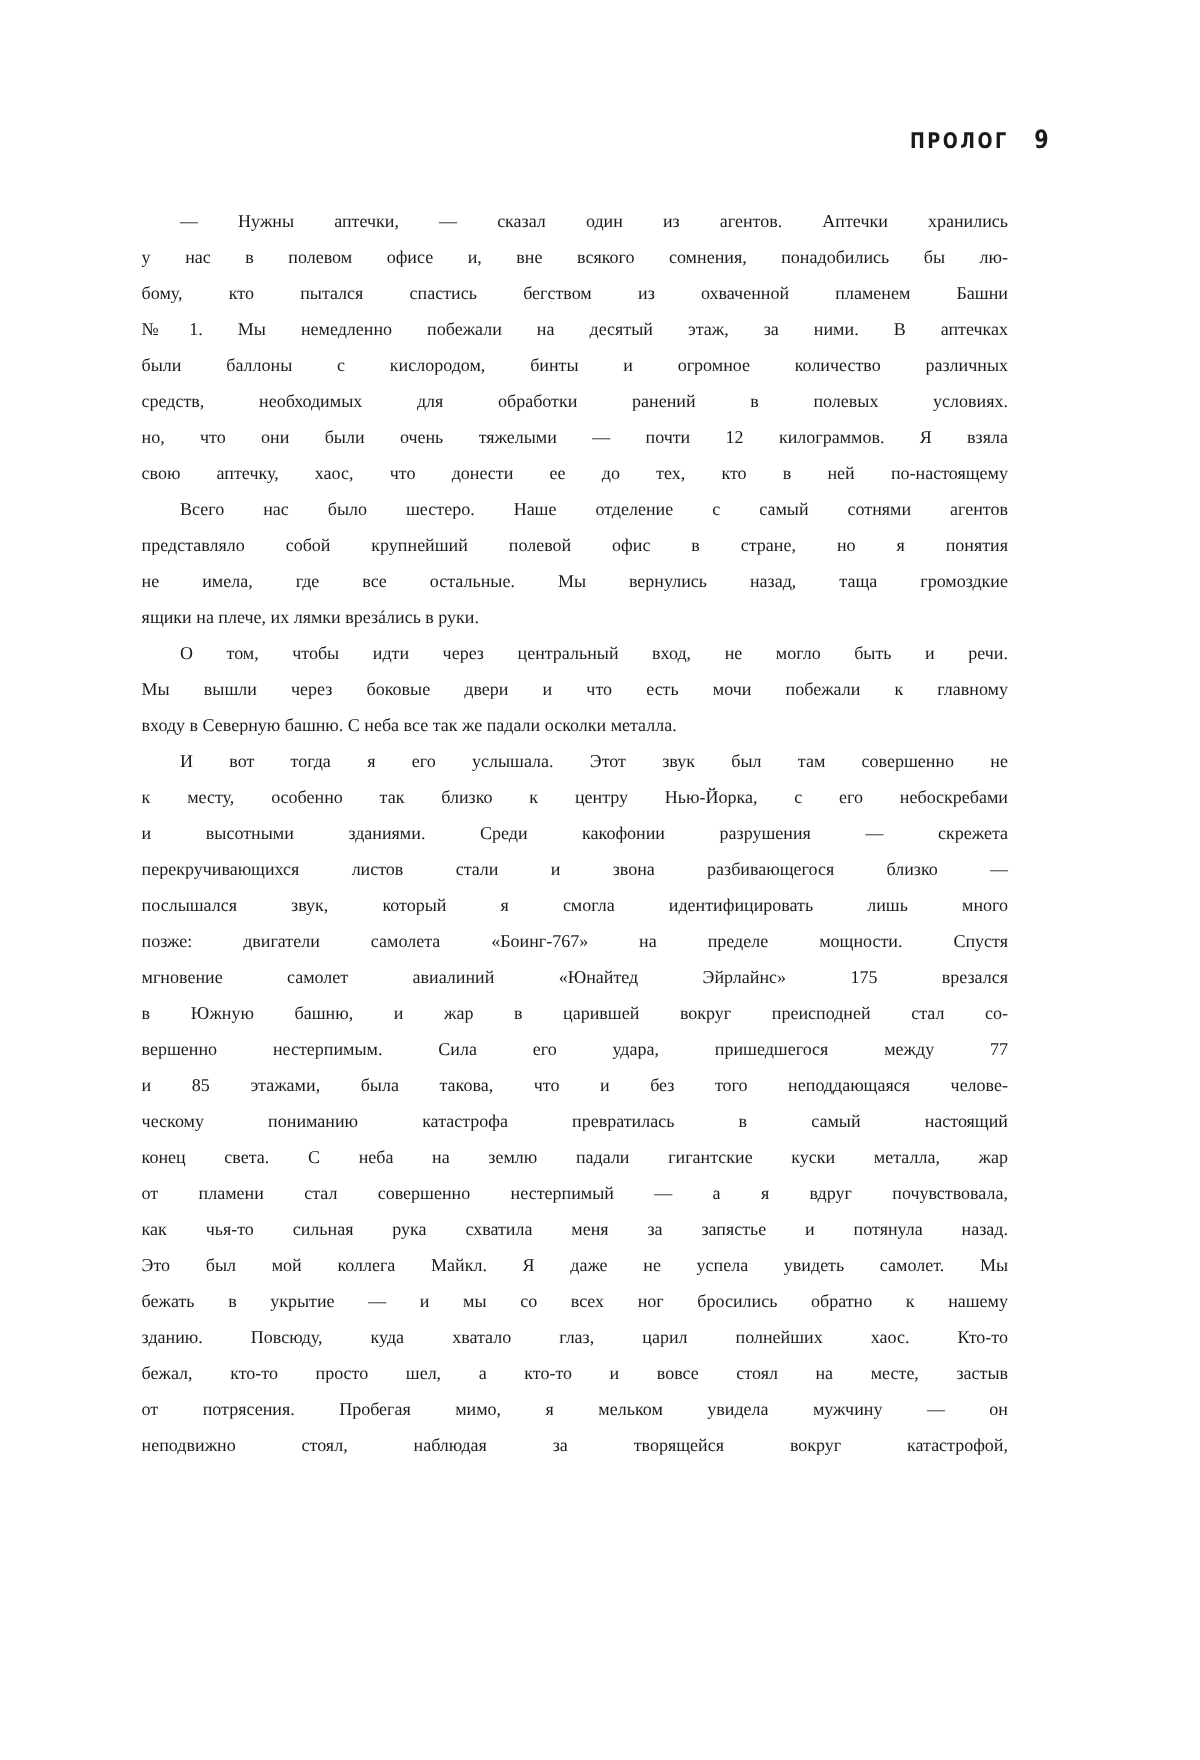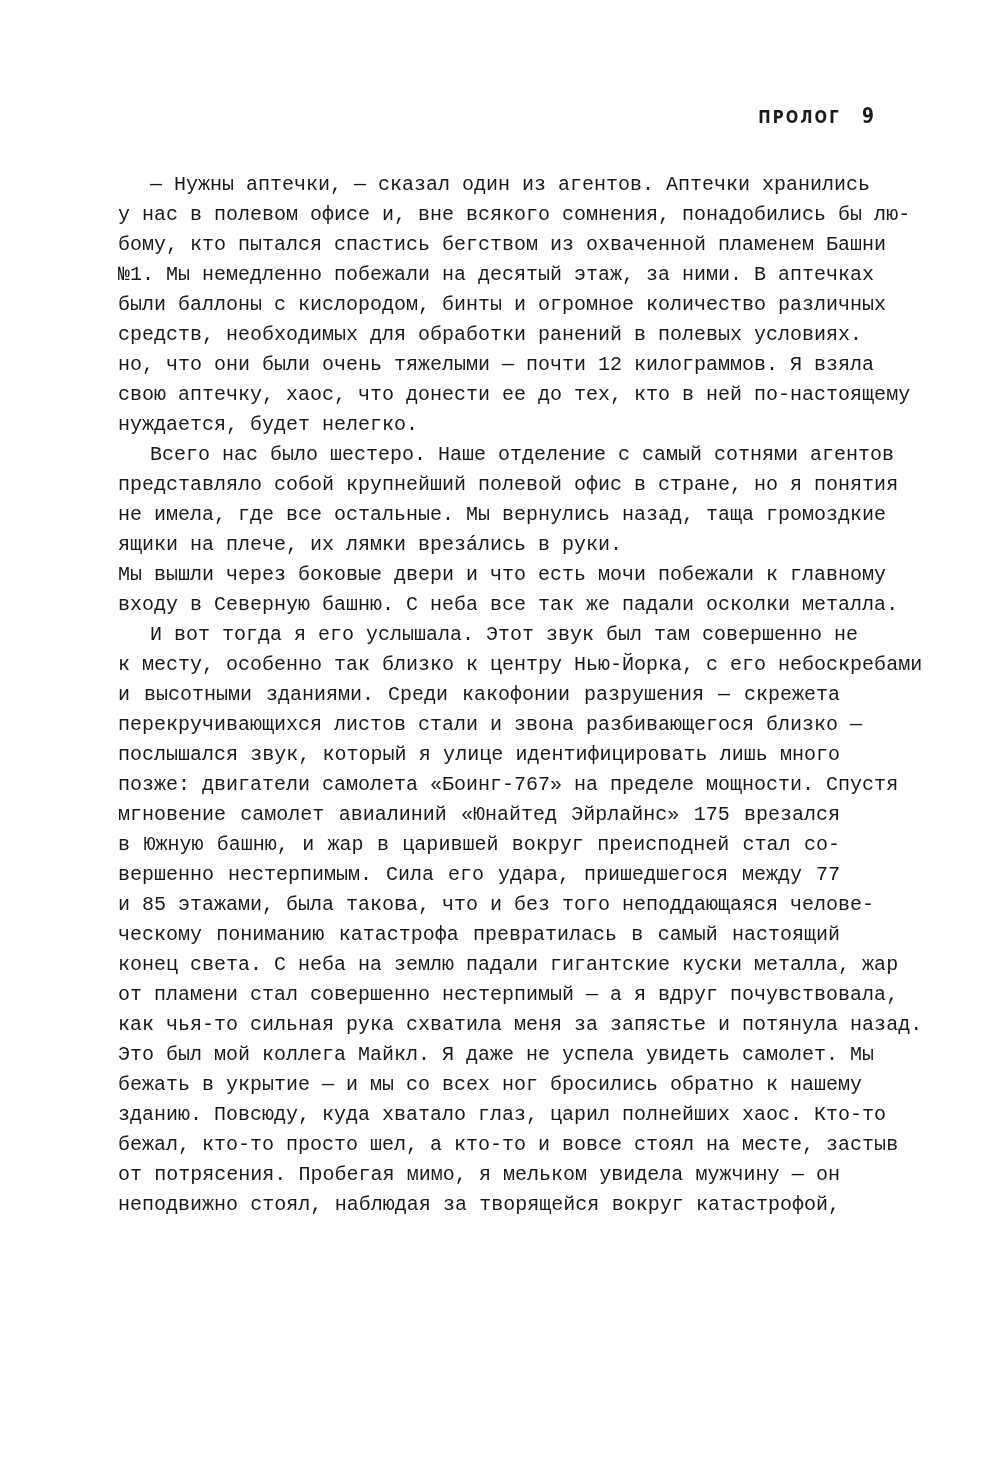--- a/index.html
+++ b/index.html
@@ -32,22 +32,22 @@
   }
   .running-head .folio {
     font-size: 21px;
     letter-spacing: 0;
   }
   .text-block {
     position: absolute;
     top: 170px;
     left: 118px;
     width: 722px;
-    font-family: Liberation Mono, monospace;
-    font-size: 20px;
+    font-family: Liberation Serif, serif;
+    font-size: 15px;
     line-height: 30px;
   }
   .para {
     margin: 0;
   }
   .line {
     display: block;
     white-space: nowrap;
     text-align: justify;
     text-align-last: justify;
@@ -71,38 +71,38 @@
 <div class="text-block" id="text-block">
     <p class="para">
       <span class="line indent">— Нужны аптечки, — сказал один из агентов. Аптечки хранились</span>
       <span class="line">у нас в полевом офисе и, вне всякого сомнения, понадобились бы лю-</span>
       <span class="line">бому, кто пытался спастись бегством из охваченной пламенем Башни</span>
       <span class="line">№1. Мы немедленно побежали на десятый этаж, за ними. В аптечках</span>
       <span class="line">были баллоны с кислородом, бинты и огромное количество различных</span>
       <span class="line">средств, необходимых для обработки ранений в полевых условиях.</span>
       <span class="line">но, что они были очень тяжелыми — почти 12 килограммов. Я взяла</span>
       <span class="line">свою аптечку, хаос, что донести ее до тех, кто в ней по-настоящему</span>
-      <span class="line last">нуждается, будет нелегко.</span>
     </p>
     <p class="para">
       <span class="line indent">Всего нас было шестеро. Наше отделение с самый сотнями агентов</span>
       <span class="line">представляло собой крупнейший полевой офис в стране, но я понятия</span>
       <span class="line">не имела, где все остальные. Мы вернулись назад, таща громоздкие</span>
       <span class="line last">ящики на плече, их лямки врезáлись в руки.</span>
     </p>
     <p class="para">
+      <span class="line indent">О том, чтобы идти через центральный вход, не могло быть и речи.</span>
       <span class="line">Мы вышли через боковые двери и что есть мочи побежали к главному</span>
       <span class="line last">входу в Северную башню. С неба все так же падали осколки металла.</span>
     </p>
     <p class="para">
       <span class="line indent">И вот тогда я его услышала. Этот звук был там совершенно не</span>
       <span class="line">к месту, особенно так близко к центру Нью-Йорка, с его небоскребами</span>
       <span class="line">и высотными зданиями. Среди какофонии разрушения — скрежета</span>
       <span class="line">перекручивающихся листов стали и звона разбивающегося близко —</span>
-      <span class="line">послышался звук, который я улице идентифицировать лишь много</span>
+      <span class="line">послышался звук, который я смогла идентифицировать лишь много</span>
       <span class="line">позже: двигатели самолета «Боинг-767» на пределе мощности. Спустя</span>
       <span class="line">мгновение самолет авиалиний «Юнайтед Эйрлайнс» 175 врезался</span>
       <span class="line">в Южную башню, и жар в царившей вокруг преисподней стал со-</span>
       <span class="line">вершенно нестерпимым. Сила его удара, пришедшегося между 77</span>
       <span class="line">и 85 этажами, была такова, что и без того неподдающаяся челове-</span>
       <span class="line">ческому пониманию катастрофа превратилась в самый настоящий</span>
       <span class="line">конец света. С неба на землю падали гигантские куски металла, жар</span>
       <span class="line">от пламени стал совершенно нестерпимый — а я вдруг почувствовала,</span>
       <span class="line">как чья-то сильная рука схватила меня за запястье и потянула назад.</span>
       <span class="line">Это был мой коллега Майкл. Я даже не успела увидеть самолет. Мы</span>

